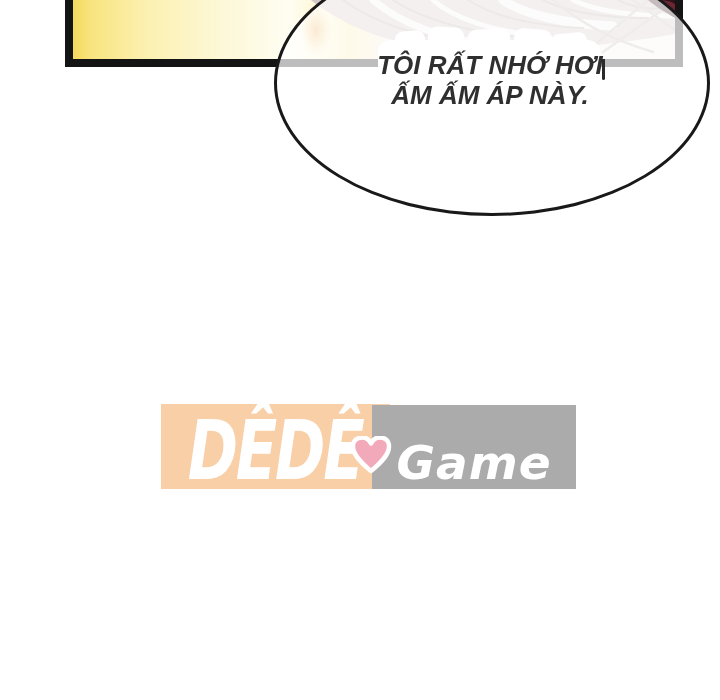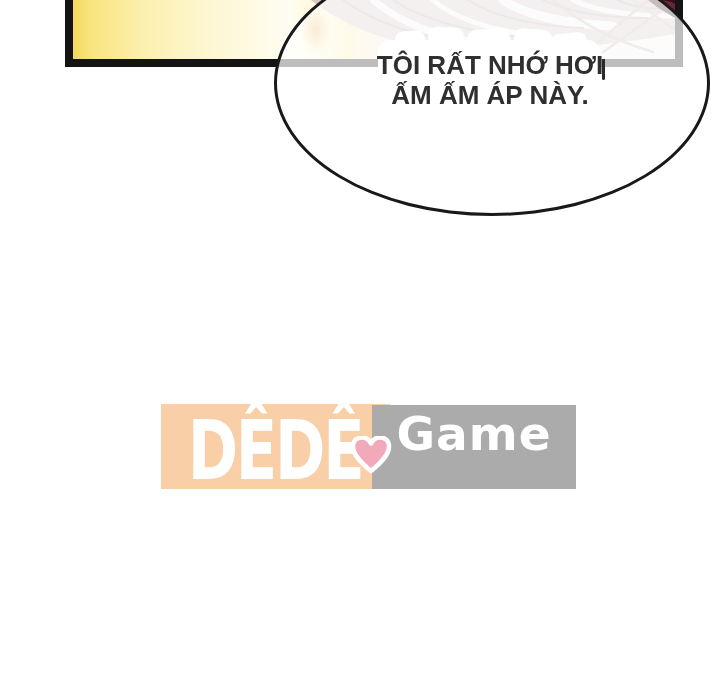--- a/index.html
+++ b/index.html
@@ -2,20 +2,21 @@
 <html><head>
 <meta charset="utf-8">
 <style>
   html,body{margin:0;padding:0;background:#ffffff;}
   .page{
     position:relative;
     width:720px;height:536px;
     overflow:hidden;
     background:#ffffff;
     font-family:"Liberation Sans", sans-serif;
+    font-style:italic;
   }
   
   .panel-top{
     position:absolute;
     left:65px;top:-8px;
     width:618px;height:75px;
     box-sizing:border-box;
     border:8px solid #141414;
     background:#fffdf0;
     z-index:1;
@@ -86,21 +87,21 @@
     color:#ffffff;
     transform:scaleX(0.74) translateY(4px);
     white-space:nowrap;
   }
   .wm-right{
     position:absolute;
     left:372px;top:405px;
     width:204px;height:84px;
     background:#ababab;
     z-index:5;
-    display:flex;align-items:flex-start;justify-content:center;
+    display:flex;align-items:flex-end;justify-content:center;
   }
   .wm-right .wm-game{
     font-family:"DejaVu Sans", sans-serif;
     font-weight:700;
     font-size:47px;
     color:#ffffff;
     letter-spacing:1px;
     transform:translateY(1px);
     white-space:nowrap;
   }

